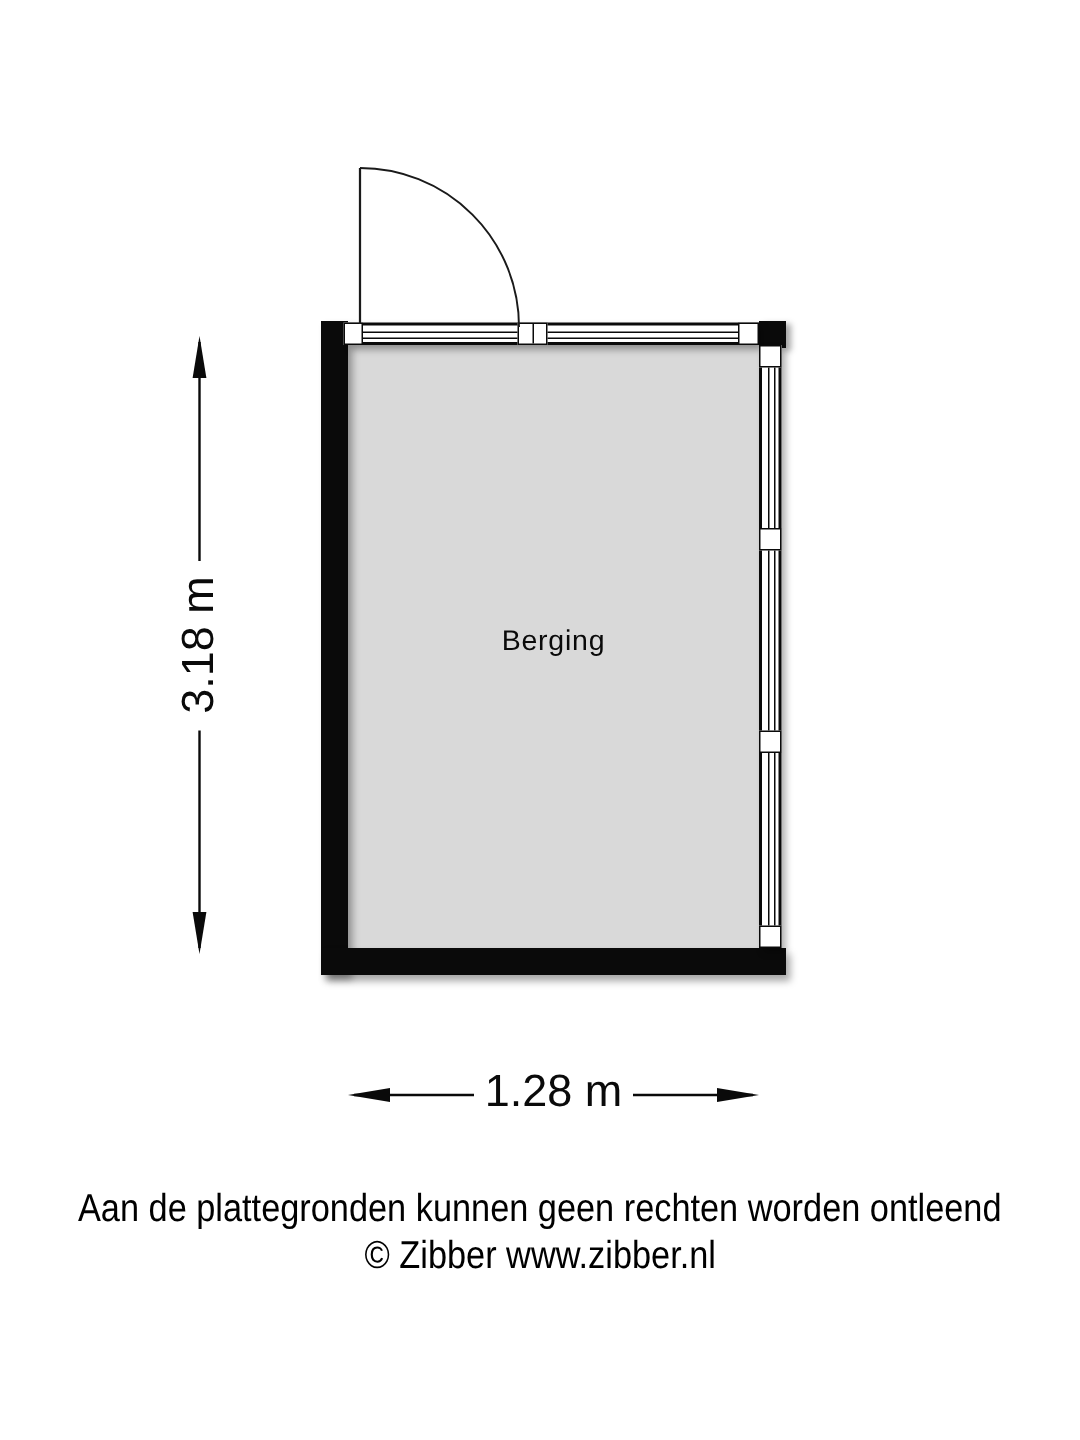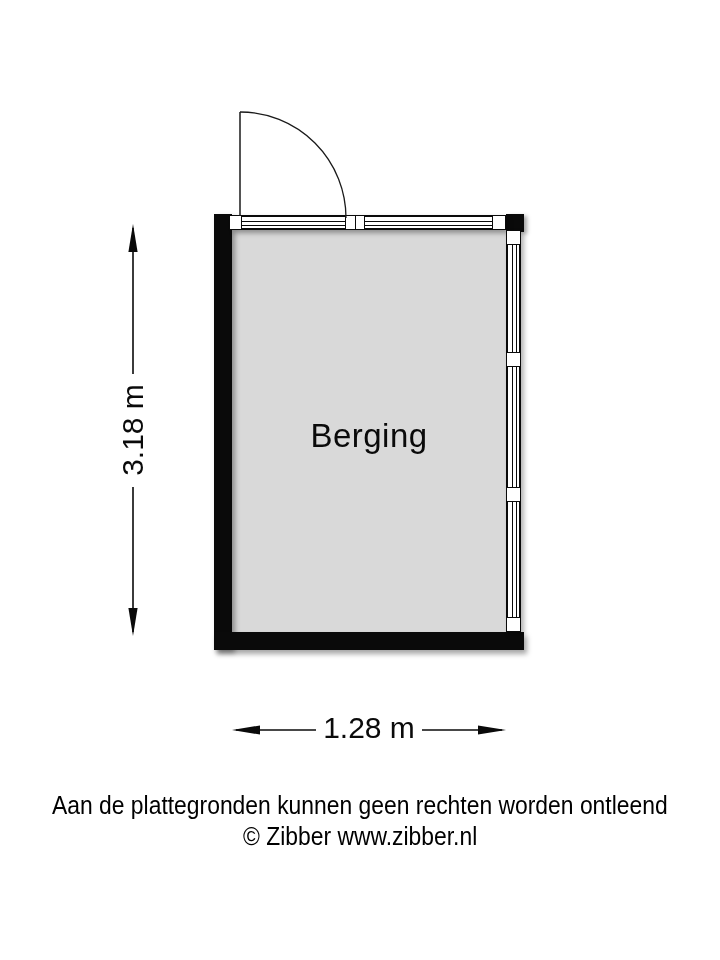--- a/index.html
+++ b/index.html
@@ -74,21 +74,21 @@
   .post-r3 { top: 487px; height: 15px; }
   .post-r4 { top: 617px; height: 15px; }
 
   svg.overlay { position: absolute; left: 0; top: 0; }
 
   
   .room-label {
     position: absolute;
     left: 232px; top: 417px; width: 274px;
     text-align: center;
-    font-size: 33px;
+    font-size: 19px;
     letter-spacing: 0.5px;
     color: #0a0a0a;
   }
   .dim-text {
     font-size: 30px;
     color: #0a0a0a;
     white-space: nowrap;
   }
   .dim-vertical-anchor {
     position: absolute; left: 133px; top: 430px; width: 0; height: 0;

